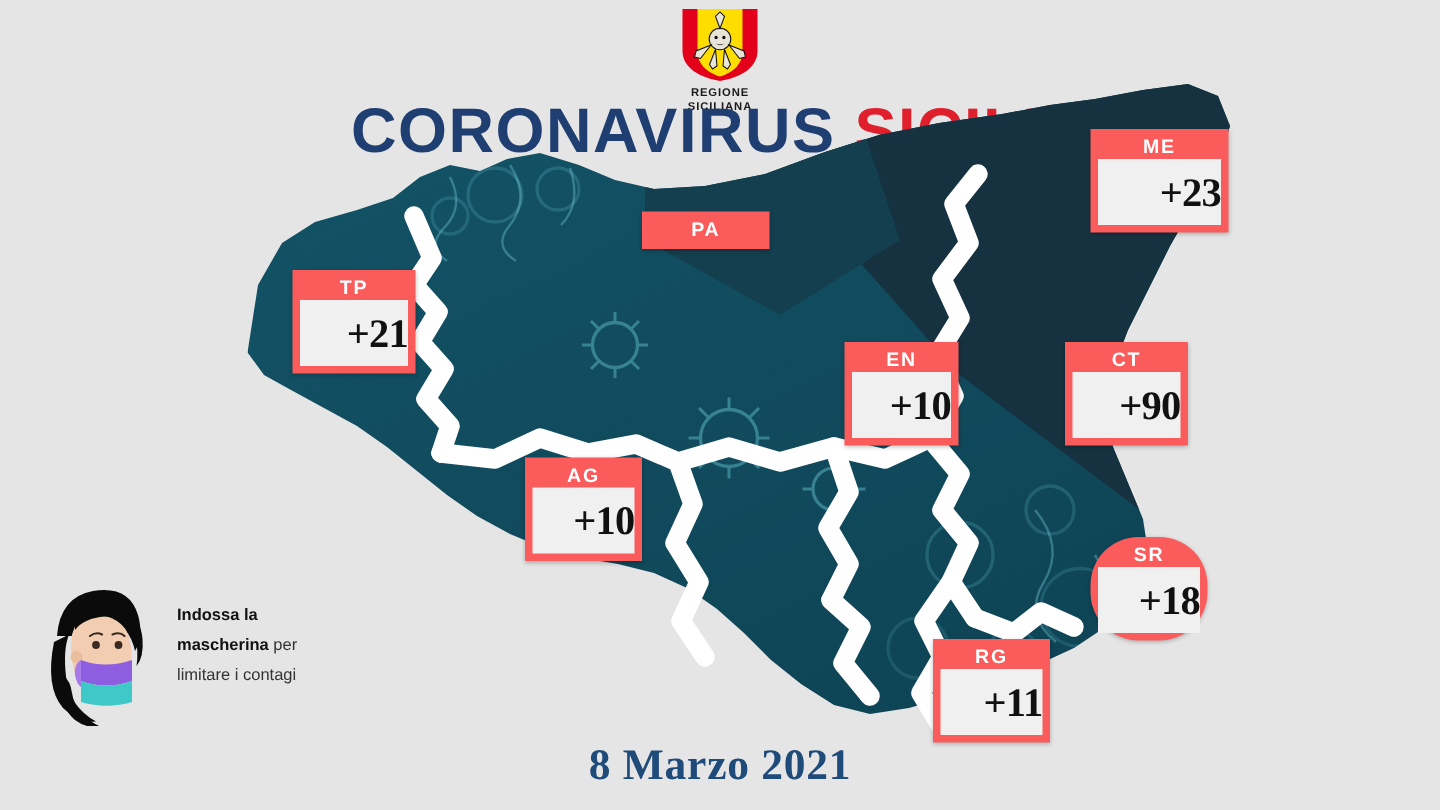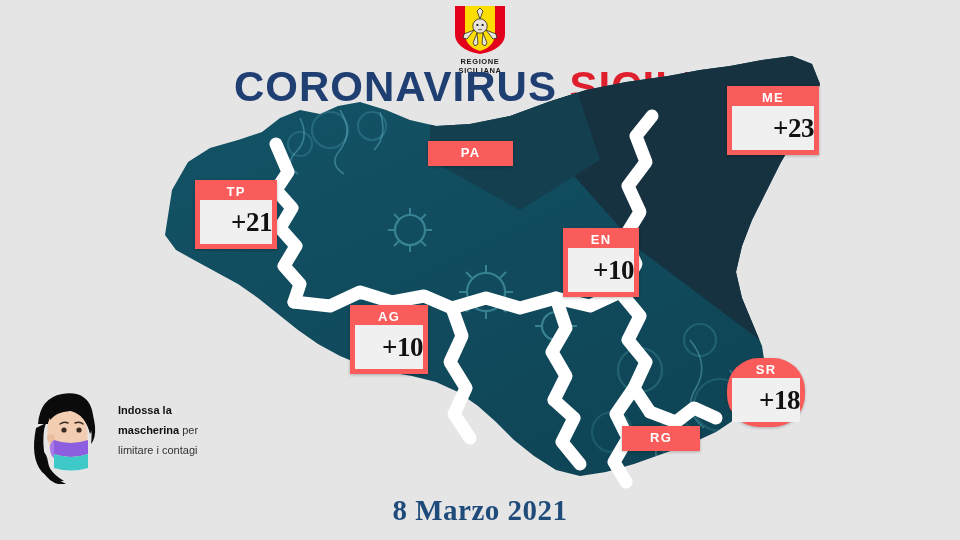--- a/index.html
+++ b/index.html
@@ -197,34 +197,39 @@
   <div class="pbox" style="left:727px;top:86px;width:92px;">
     <span class="code">ME</span>
     <span class="val">+23</span>
   </div>
 
   <div class="pbox" style="left:563px;top:228px;width:76px;">
     <span class="code">EN</span>
     <span class="val">+10</span>
   </div>
 
+  <div class="pbox" style="left:710px;top:228px;width:82px;">
+    <span class="code">CT</span>
+    <span class="val">+90</span>
+  </div>
 
   <div class="pbox" style="left:350px;top:305px;width:78px;">
     <span class="code">AG</span>
     <span class="val">+10</span>
   </div>
 
 
   <div class="pbox" style="left:727px;top:358px;width:78px;border-radius:32px;">
     <span class="code">SR</span>
     <span class="val">+18</span>
   </div>
 
   <div class="pbox" style="left:622px;top:426px;width:78px;">
     <span class="code">RG</span>
+    <span class="val">+11</span>
   </div>
 
   <div class="mask-block">
     <svg class="mask-art" viewBox="0 0 92 96">
 
       <path d="M18 40 q-6 30 6 44 q10 10 22 9 q-18 -10 -20 -30 q-2 -18 2 -28z" fill="#0b0b0b"></path>
       <path d="M20 36 q2 -26 24 -30 q24 -4 30 16 q4 14 -2 24 q-4 -18 -18 -20 q-16 -2 -22 10z" fill="#0b0b0b"></path>
 
       <path d="M34 24 q22 -6 32 8 q5 9 3 22 q-2 16 -16 19 q-16 3 -21 -12 q-4 -14 -2 -26 z" fill="#f2cdb2"></path>
 

